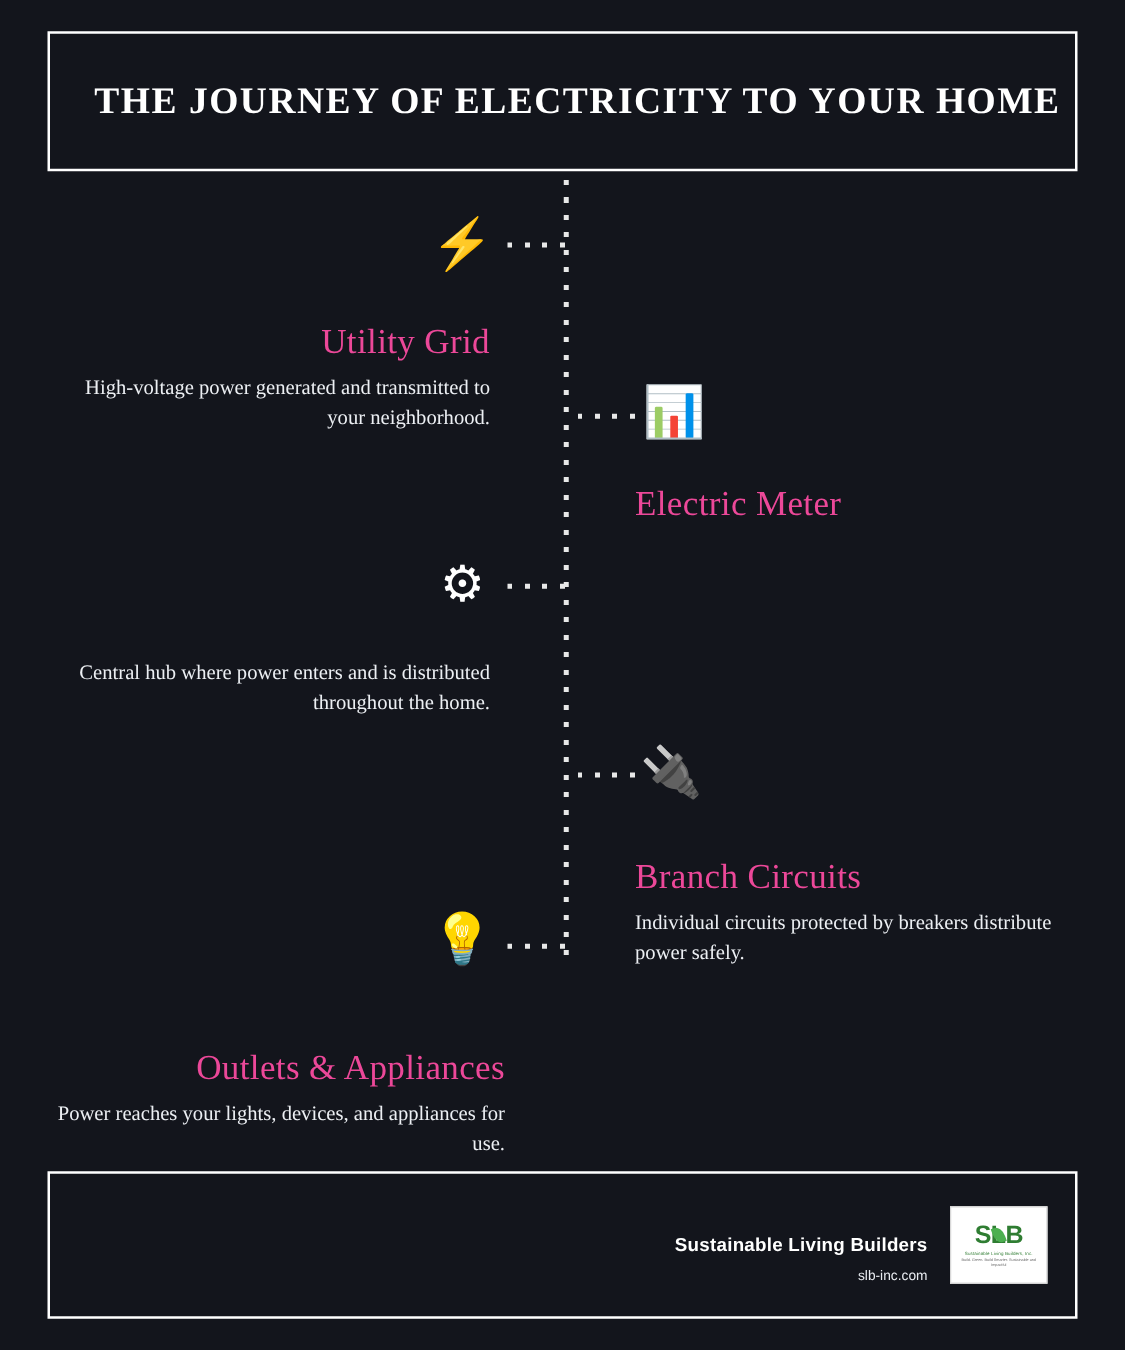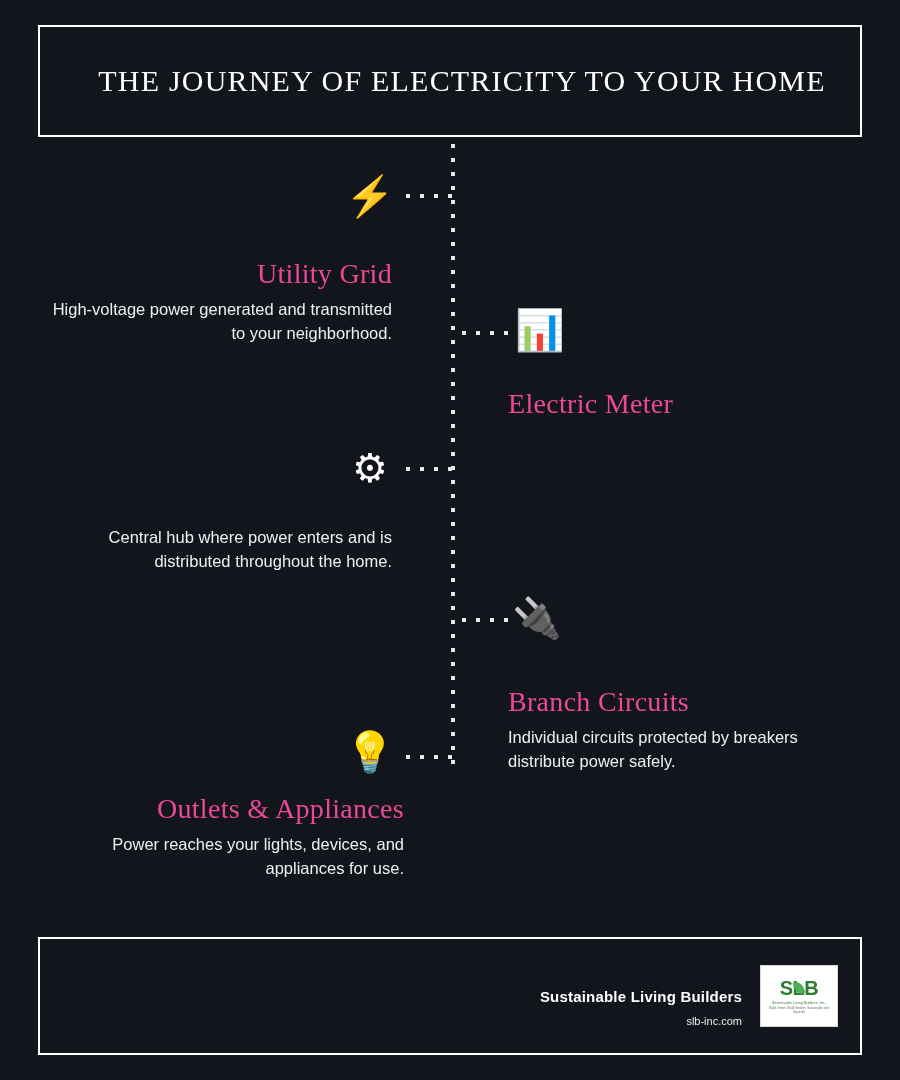--- a/index.html
+++ b/index.html
@@ -28,21 +28,21 @@
     display: flex;
     align-items: center;
     justify-content: center;
   }
   .header-title {
     font-family: "Liberation Serif", serif;
     font-size: 30px;
     letter-spacing: 1.2px;
     color: #ffffff;
     text-align: center;
-    font-weight: normal;
+    font-weight: bold;
     
     font-variant: small-caps;
     text-transform: uppercase;
     margin-left: 24px;
   }
 
   
   .timeline {
     position: absolute;
     left: 451px;
@@ -83,35 +83,35 @@
   }
   .step-title {
     font-family: "Liberation Serif", serif;
     font-size: 28px;
     font-weight: normal;
     color: #ec4899;
     margin: 0 0 8px 0;
     letter-spacing: 0.3px;
   }
   .step-desc {
-    font-family: Liberation Sans, sans-serif;
+    font-family: Liberation Serif, serif;
     font-size: 16.5px;
     line-height: 1.45;
     color: #eceff3;
     margin: 0;
   }
   .step-left  { text-align: right; }
   .step-right { text-align: left; }
 
   
   #step-1 { left: 40px;  top: 258px; width: 352px; }
   #step-2 { left: 508px; top: 388px; width: 340px; }
   #step-3 { left: 40px;  top: 526px; width: 352px; }
   #step-4 { left: 508px; top: 686px; width: 340px; }
-  #step-5 { left: 40px;  top: 793px; width: 364px; }
+  #step-5 { left: 40px;  top: 839px; width: 364px; }
 
   
   .footer {
     position: absolute;
     left: 38px;
     top: 937px;
     width: 824px;
     height: 118px;
     border: 2px solid #ffffff;
   }

